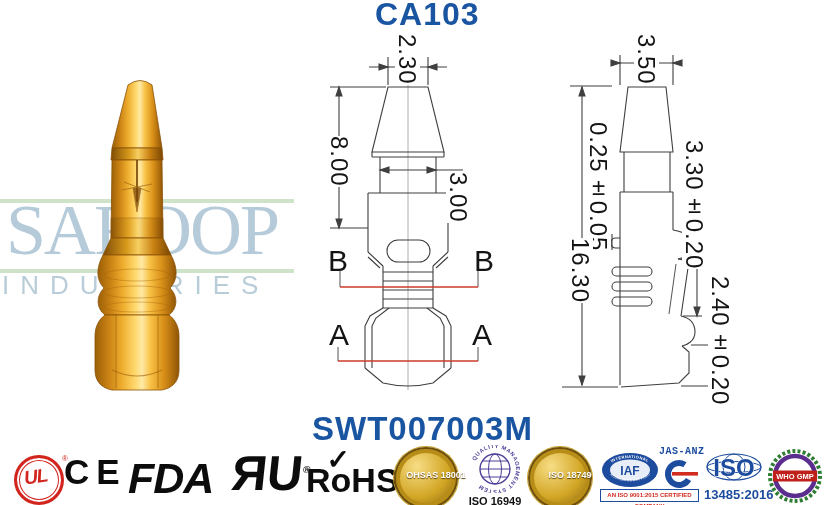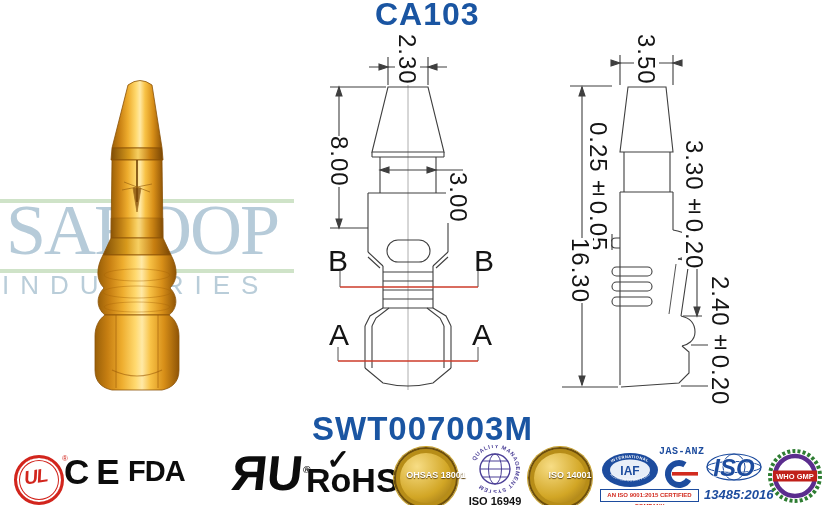--- a/index.html
+++ b/index.html
@@ -24,39 +24,39 @@
   .section-label{font-size:30px;color:#141414;line-height:1;}
 
   
   .logo-text{color:#0c0c0c;font-weight:bold;line-height:1;}
   #ul-badge{left:14px;top:455px;width:44px;height:44px;border:3px solid #d2251d;border-radius:50%;
             box-shadow:inset 0 0 0 2px #fff, inset 0 0 0 3px #d2251d;}
   #ul-badge .ul-text{position:absolute;left:7px;top:8px;color:#d2251d;font-weight:bold;font-size:19px;
             font-style:italic;transform:rotate(-8deg);letter-spacing:-1px;}
   #ul-badge .ul-reg{position:absolute;right:-7px;top:-4px;color:#d2251d;font-size:8px;}
   #ce-logo{left:64px;top:454px;font-size:35px;letter-spacing:7px;}
-  #fda-logo{left:128px;top:457px;font-size:29px;letter-spacing:-1px;}
+  #fda-logo{left:128px;top:457px;font-size:43px;font-style:italic;letter-spacing:-1px;}
   #ulr-logo{left:232px;top:449px;font-size:49px;transform:skewX(-6deg);}
   #ulr-logo sup{font-size:10px;}
   #rohs-logo{left:306px;top:463px;font-size:34px;letter-spacing:0px;}
   .rohs-o{position:relative;display:inline-block;}
   .rohs-check{position:absolute;left:-4px;top:-17px;font-size:28px;color:#0c0c0c;}
   .gold-badge{width:60px;height:58px;border-radius:50%;
       background:radial-gradient(circle at 35% 30%, #f7dd85, #d2a625 55%, #8a6410 95%);
       border:2px solid #6e4f0a;box-shadow:inset 0 0 0 4px #b78d18, 0 0 0 1px #caa227;}
   #ohsas-badge{left:394px;top:447px;}
   #iso14001-badge{left:528px;top:447px;}
   .badge-band{position:absolute;left:-2px;top:21px;width:84px;text-align:center;color:#fff;
       font-weight:bold;font-size:9px;text-shadow:0 1px 1px #5e420a;letter-spacing:0px;}
   #iso16949{left:464px;top:445px;width:62px;text-align:center;}
   #iso16949-label{font-size:11px;font-weight:bold;color:#111;margin-top:-2px;}
   #iaf-banner{left:600px;top:489px;width:97px;height:11px;border:1px solid #1d4c9e;
       color:#d22b1f;font-size:6px;font-weight:bold;text-align:center;line-height:11px;letter-spacing:0px;}
   #jasanz-label{left:659px;top:446px;font-size:10px;font-weight:bold;color:#1d4c9e;letter-spacing:0.5px;font-family:Liberation Mono, monospace;}
-  #iso13485{left:704px;top:450px;width:60px;text-align:center;font-style:italic;}
+  #iso13485{left:704px;top:450px;width:60px;text-align:center;}
   #iso13485-number{font-size:13px;font-weight:bold;color:#1d4c9e;margin-top:-3px;}
 </style>
 </head>
 <body>
 
 <div id="page">
 
   <div class="abs blue-title" id="title">CA103</div>
   <div class="abs blue-title" id="partno">SWT007003M</div>
 
@@ -220,21 +220,21 @@
       <ellipse cx="31" cy="24" rx="6.5" ry="15" fill="none" stroke="#4a3e96" stroke-width="1"></ellipse>
       <path d="M16 24 H46 M18.5 16 H43.5 M18.5 32 H43.5" stroke="#4a3e96" stroke-width="1" fill="none"></path>
       <text font-size="5.6" fill="#4a3e96" font-weight="bold" letter-spacing="0.6">
         <textPath href="#qmsArc" startOffset="8">QUALITY MANAGEMENT SYSTEM</textPath>
       </text>
     </svg>
     <div id="iso16949-label">ISO 16949</div>
   </div>
 
   <div class="abs gold-badge" id="iso14001-badge">
-    <div class="badge-band">ISO 14001</div>
+    <div class="badge-band">ISO 18749</div>
   </div>
 
   <svg class="abs" style="left:600px;top:452px;" width="60" height="36" viewBox="0 0 60 36">
     <defs>
       <path id="iafTop" d="M5 20 A25 14 0 0 1 55 20" fill="none"></path>
       <path id="iafBot" d="M9 21 A22 12 0 0 0 51 21" fill="none"></path>
     </defs>
     <ellipse cx="30" cy="18" rx="28" ry="17" fill="#1d4c9e"></ellipse>
     <ellipse cx="30" cy="18" rx="20" ry="10.5" fill="#e8eef8"></ellipse>
     <text x="30" y="22.5" font-size="12" font-weight="bold" fill="#1d4c9e" text-anchor="middle">IAF</text>

